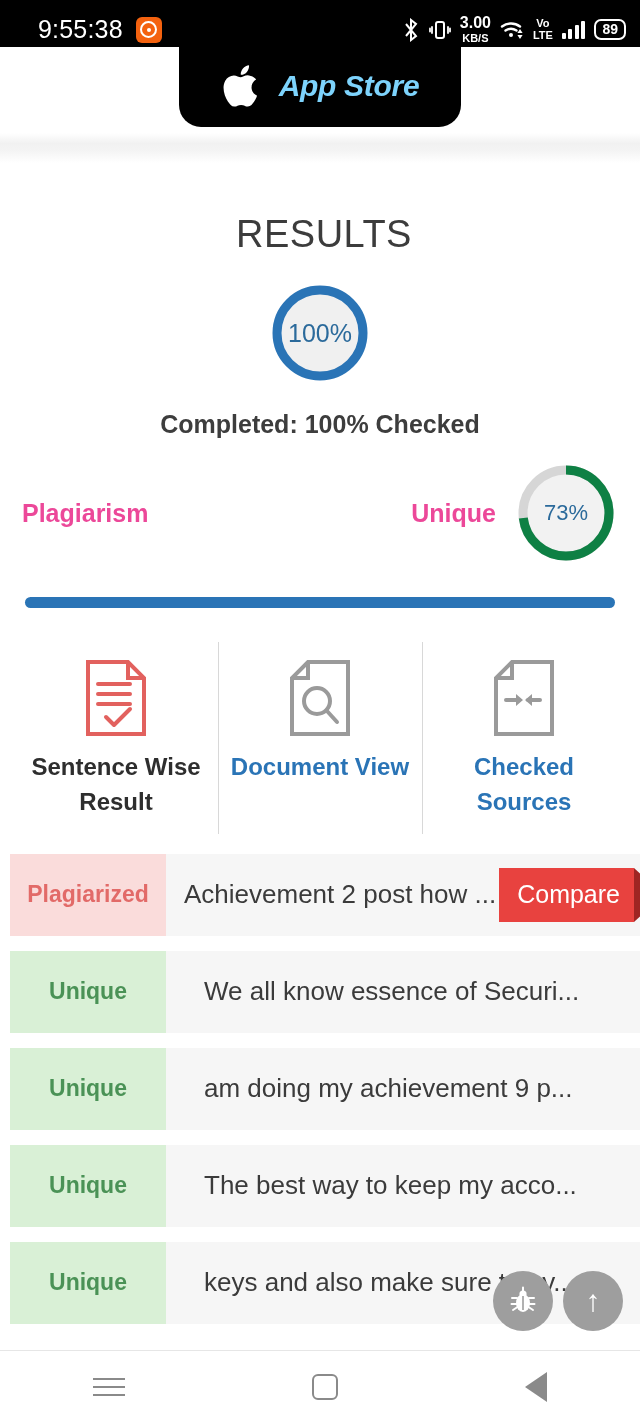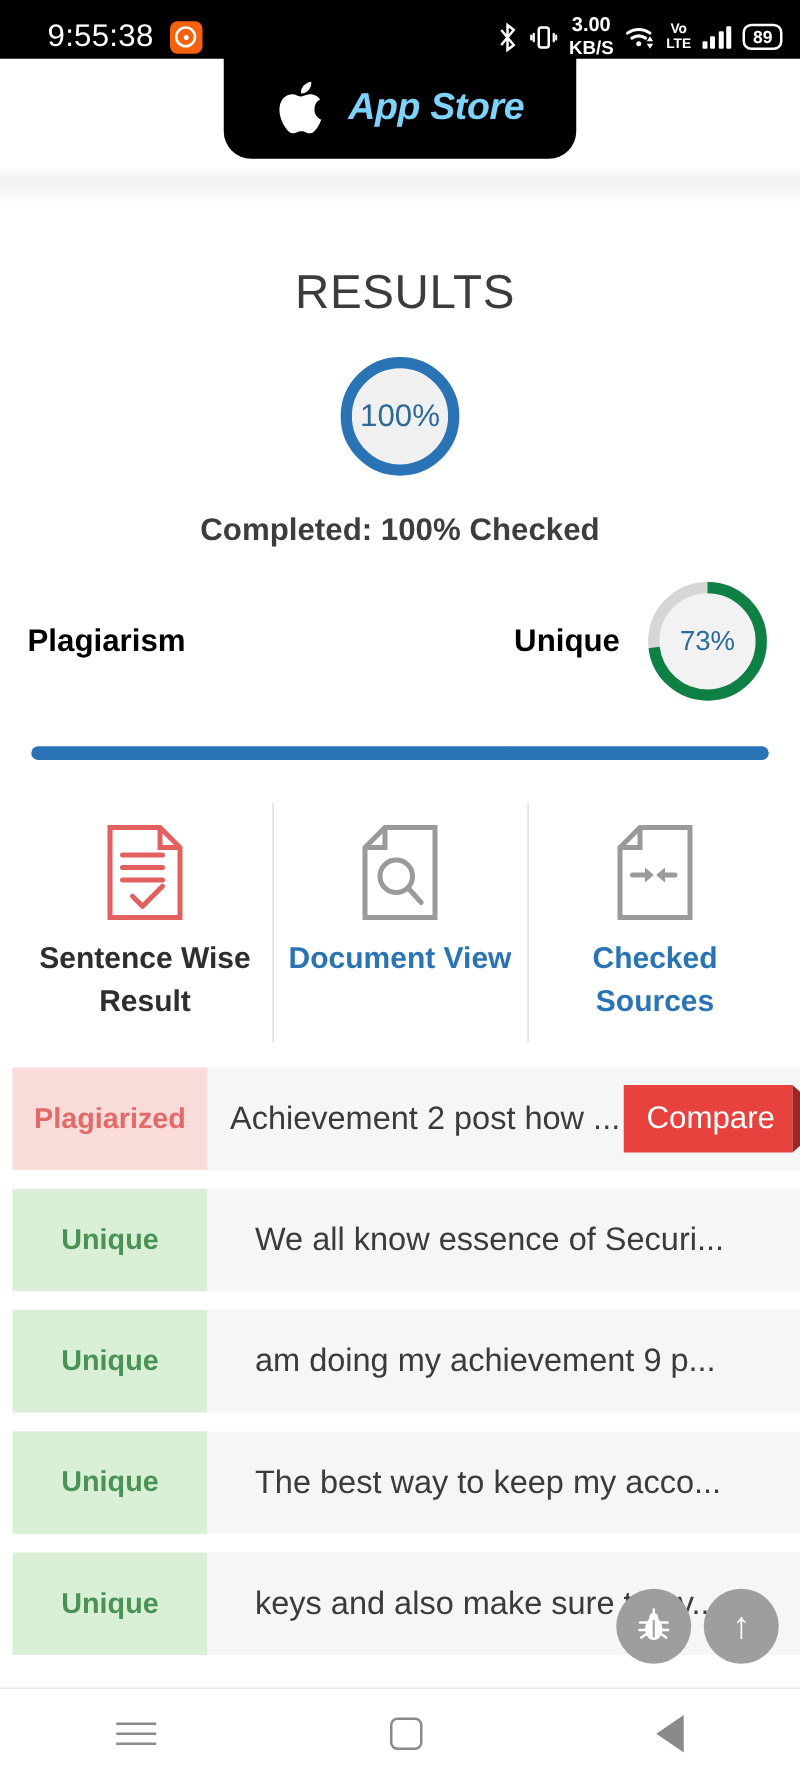--- a/index.html
+++ b/index.html
@@ -34,21 +34,21 @@
     border: 2px solid #ffffff; position: relative;
   }
   .mi-ring::after {
     content: ""; position: absolute; left: 4.5px; top: 4.5px;
     width: 4px; height: 4px; border-radius: 50%; background: #fff;
   }
   .sb-right { display: flex; align-items: center; gap: 9px; }
   .sb-ico { display: flex; align-items: center; }
   .kbs { display: flex; flex-direction: column; align-items: center; line-height: 1; }
   .kbs .n { font-size: 16px; font-weight: 700; }
-  .kbs .u { font-size: 15px; font-weight: 700; margin-top: 2px; }
+  .kbs .u { font-size: 11px; font-weight: 700; margin-top: 2px; }
   .volte { display: flex; flex-direction: column; align-items: center; line-height: 1; }
   .volte .a { font-size: 11px; font-weight: 700; }
   .volte .b { font-size: 11px; font-weight: 700; margin-top: 1px; }
   .bars { display: flex; align-items: flex-end; gap: 2.5px; height: 18px; }
   .bars i { display: block; width: 4px; background: #fff; border-radius: 1px; }
   .bars i:nth-child(1) { height: 6px; }
   .bars i:nth-child(2) { height: 10px; }
   .bars i:nth-child(3) { height: 14px; }
   .bars i:nth-child(4) { height: 18px; }
   .batt {
@@ -97,21 +97,21 @@
     text-align: center; font-size: 25px; color: #3d3d3d;
     font-weight: 700; margin-top: 25px;
   }
 
   .small-gauges {
     display: flex; align-items: center; justify-content: space-between;
     padding: 0 22px; margin-top: 22px;
   }
   .gauge-pair { display: flex; align-items: center; gap: 18px; }
   .gauge-pair .cap {
-    font-size: 25px; color: #000000; font-weight: 700;
+    font-size: 25px; color: #ec4899; font-weight: 700;
   }
 
   .progress-outer { padding: 0 25px; margin-top: 32px; }
   .progress-bar { height: 11px; border-radius: 6px; background: #2a74b6; }
 
   
   .tabs {
     display: flex; margin-top: 34px; padding: 0 14px;
     align-items: stretch;
   }

